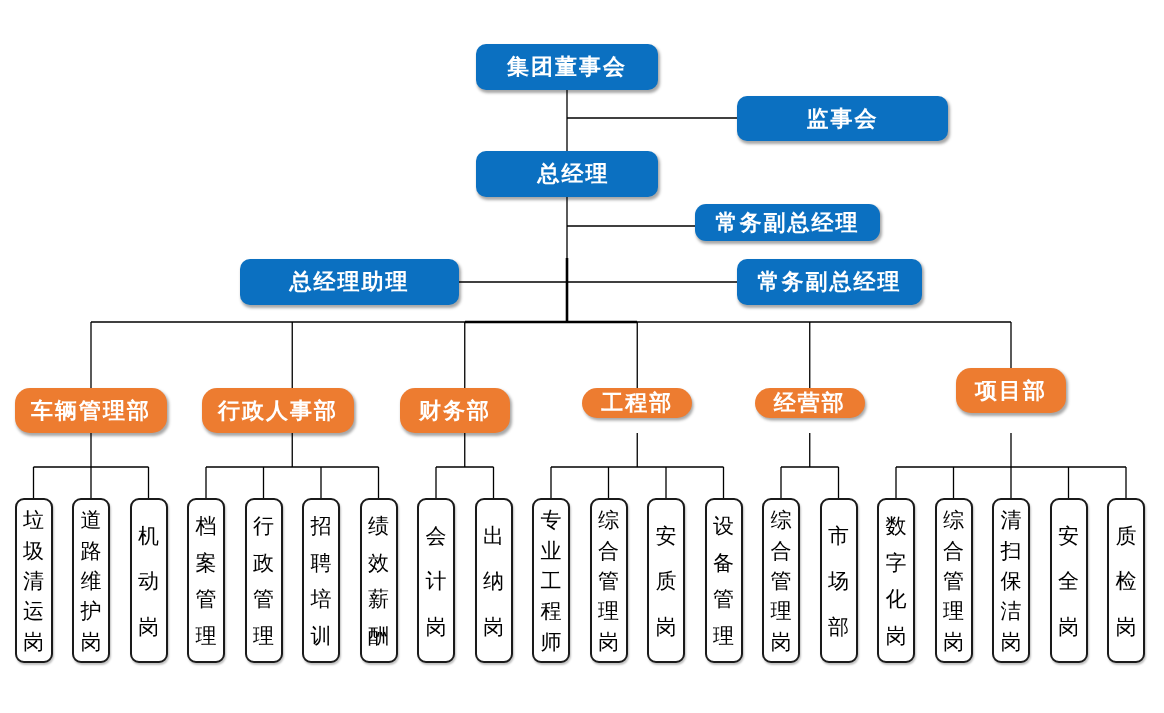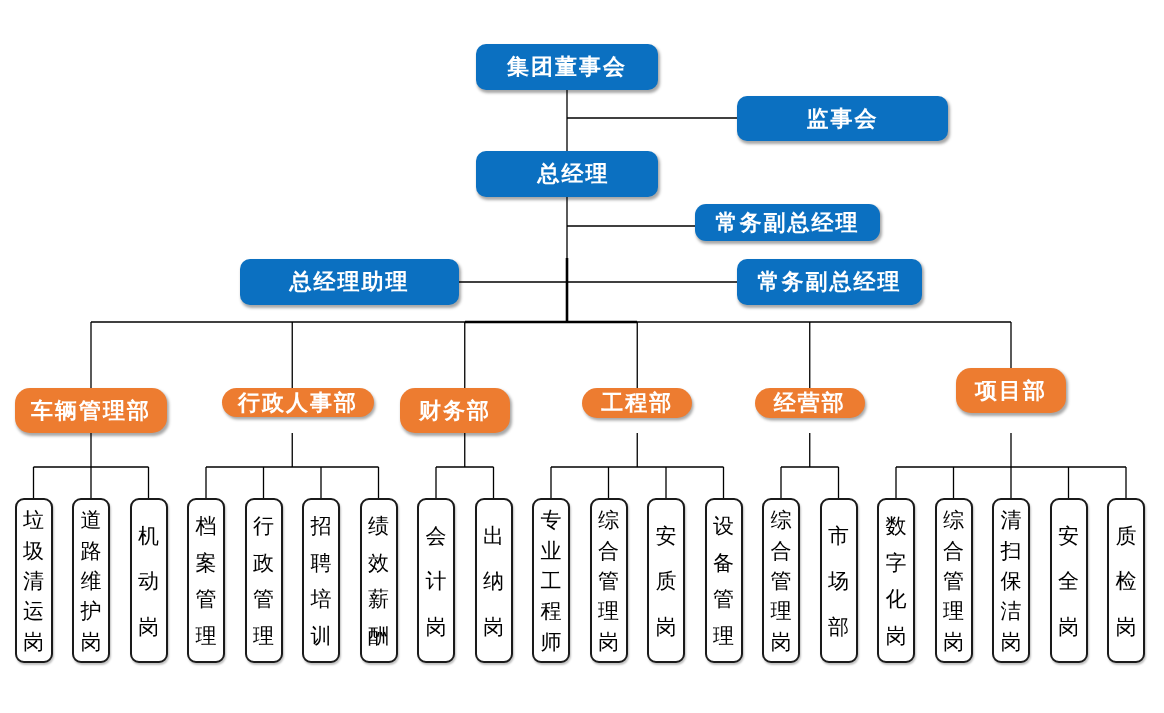--- a/index.html
+++ b/index.html
@@ -152,21 +152,21 @@
         <span>岗</span>
       </div>
     </div>
     <div class="node leaf" style="left: 129.5px; top: 498px; width: 38px; height: 165px;">
       <div class="vtext">
         <span>机</span>
         <span>动</span>
         <span>岗</span>
       </div>
     </div>
-    <div class="node orange" id="dept-1" style="left: 222px; top: 388px; width: 152px; height: 29px;">
+    <div class="node orange" id="dept-1" style="left: 202px; top: 388px; width: 152px; height: 45px;">
       <span>行政人事部</span>
     </div>
     <div class="node leaf" style="left: 187px; top: 498px; width: 38px; height: 165px;">
       <div class="vtext">
         <span>档</span>
         <span>案</span>
         <span>管</span>
         <span>理</span>
       </div>
     </div>

